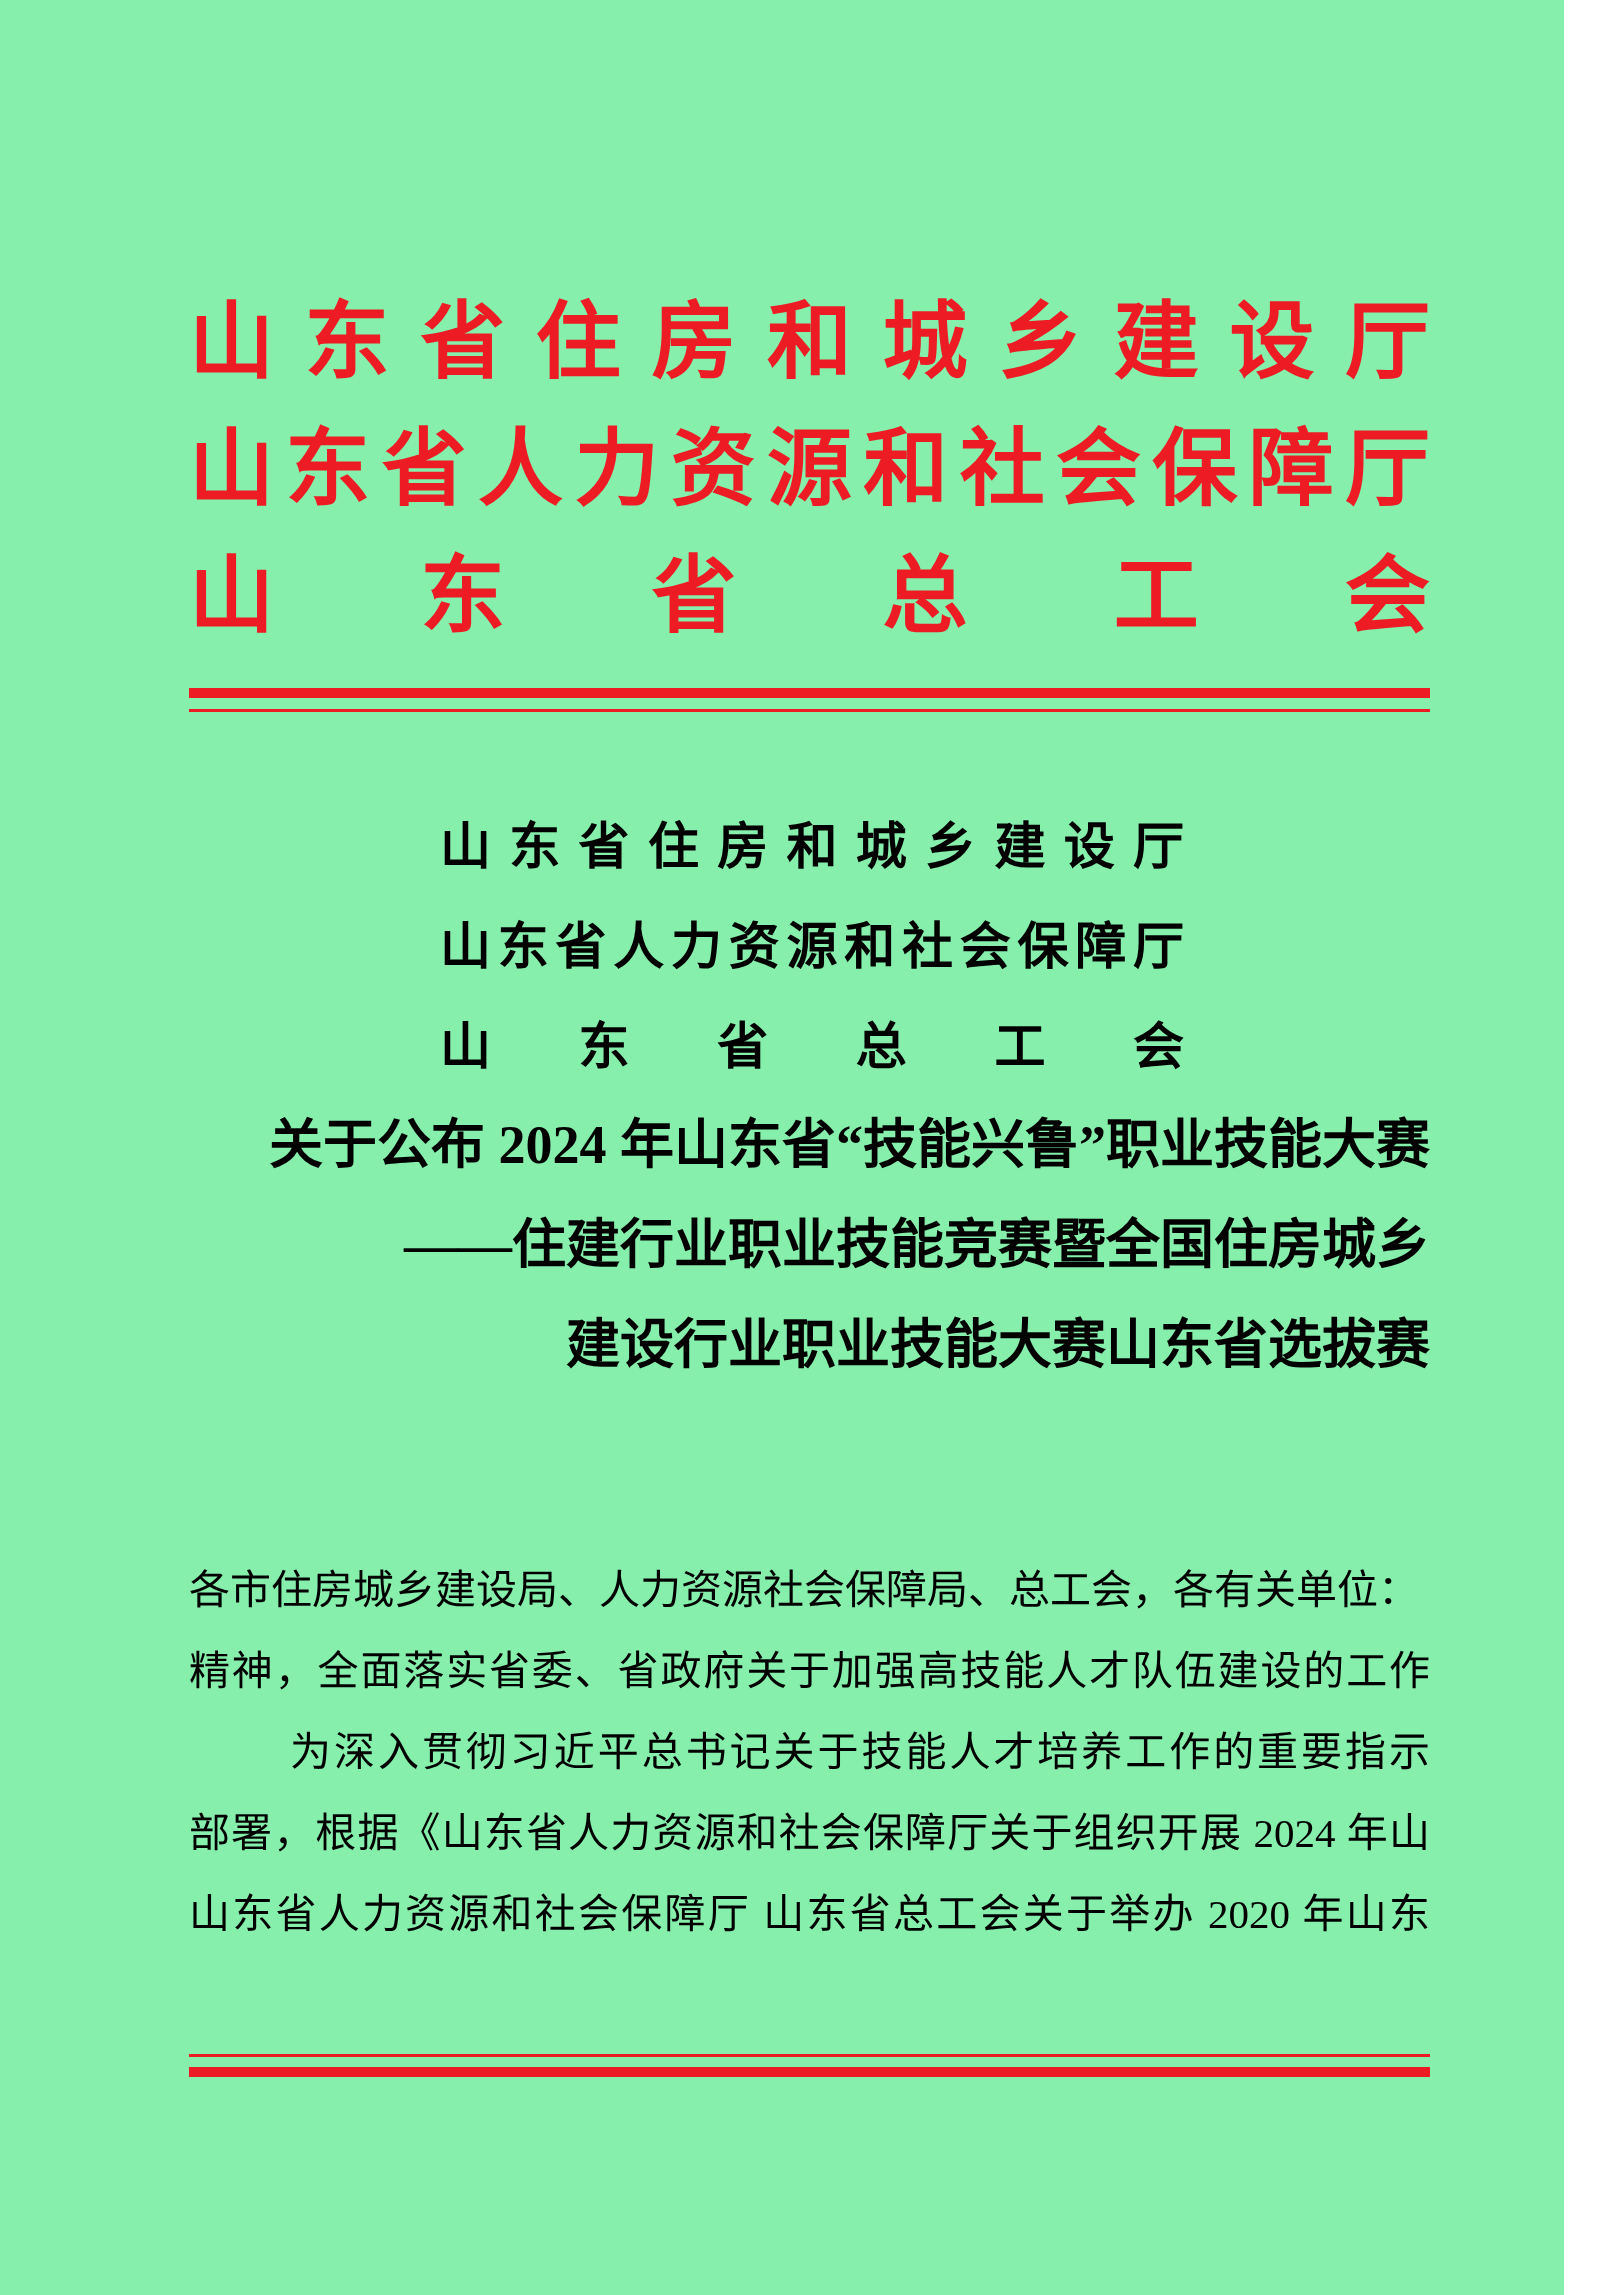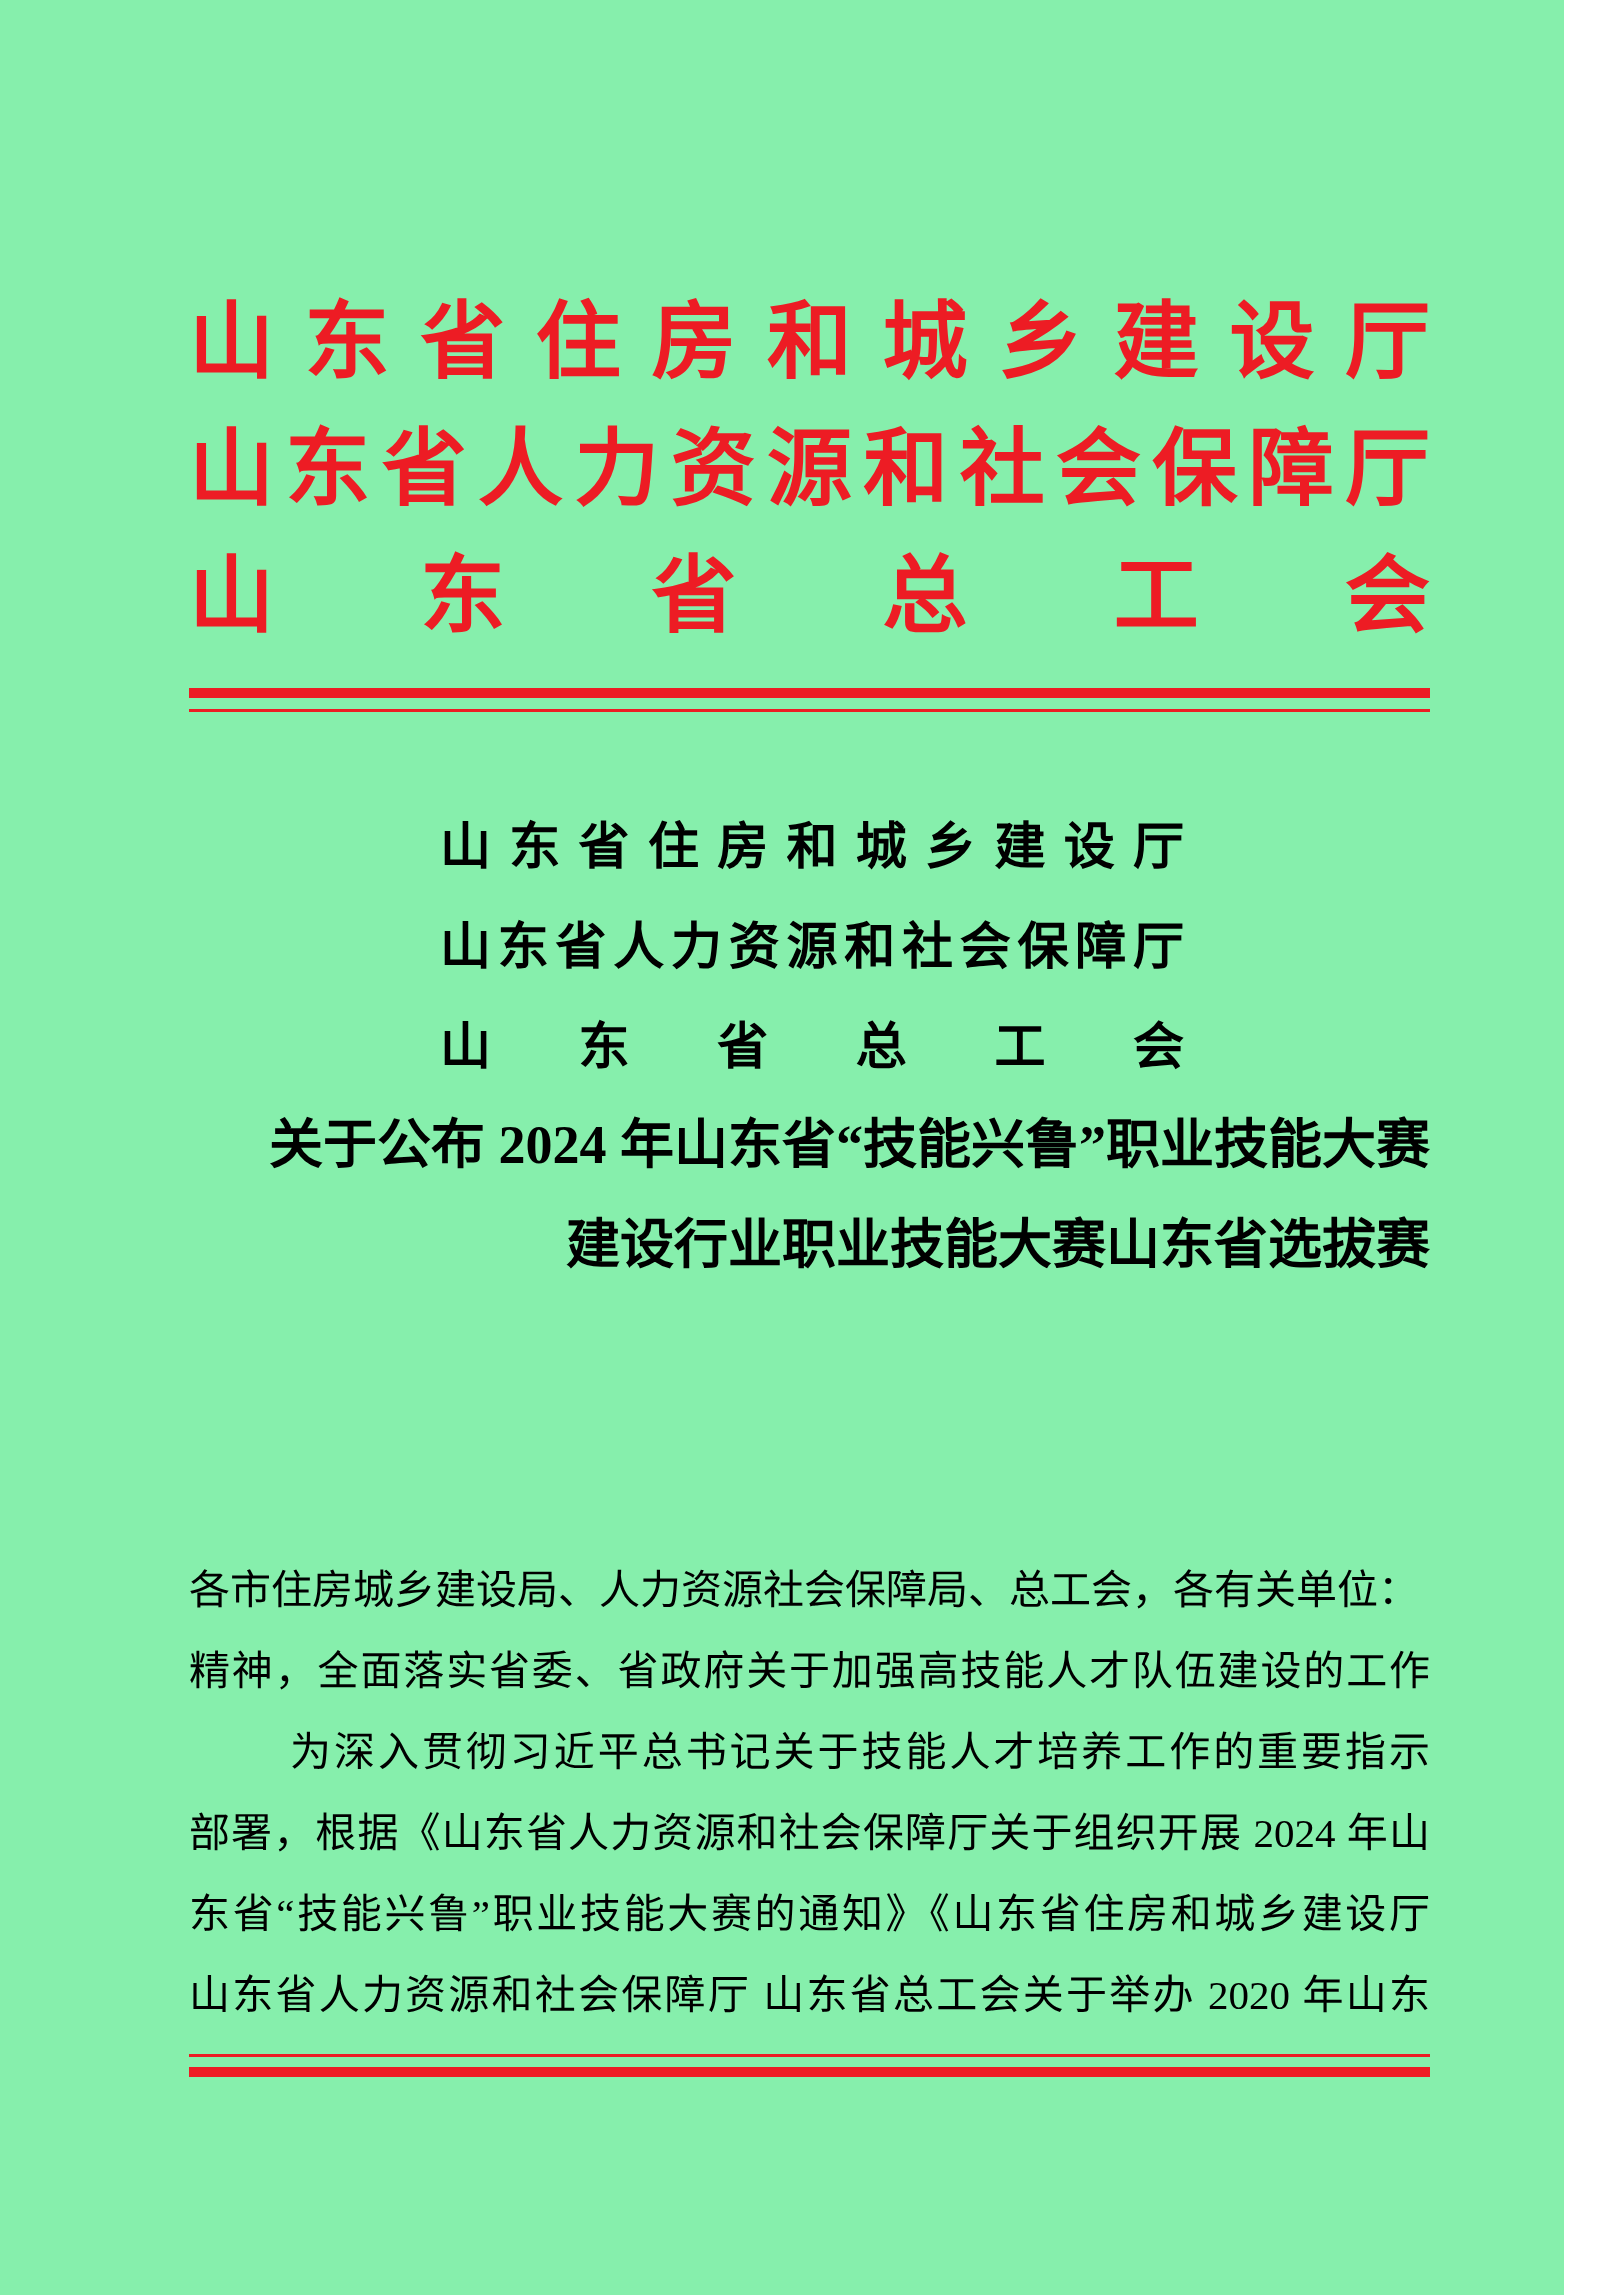--- a/index.html
+++ b/index.html
@@ -119,29 +119,29 @@
   <div class="rule rule-top-thin"></div>
 
   <div class="org-block">
     <div class="org-line">山东省住房和城乡建设厅</div>
     <div class="org-line">山东省人力资源和社会保障厅</div>
     <div class="org-line">山东省总工会</div>
   </div>
 
   <div class="title-block">
     <div class="title-line">关于公布 2024 年山东省“技能兴鲁”职业技能大赛</div>
+    <div class="title-line">——住建行业职业技能竞赛暨全国住房城乡</div>
     <div class="title-line">建设行业职业技能大赛山东省选拔赛</div>
   </div>
 
   <div class="body-block">
     <div class="body-line">各市住房城乡建设局、人力资源社会保障局、总工会，各有关单位：</div>
     <div class="body-line justified">精神，全面落实省委、省政府关于加强高技能人才队伍建设的工作</div>
     <div class="body-line justified indent-first">为深入贯彻习近平总书记关于技能人才培养工作的重要指示</div>
     <div class="body-line justified">部署，根据《山东省人力资源和社会保障厅关于组织开展 2024 年山</div>
-    <div class="body-line justified">东省“技能兴鲁”职业技能大赛的通知》《山东省住房和城乡建设厅</div>
     <div class="body-line justified">山东省人力资源和社会保障厅 山东省总工会关于举办 2020 年山东</div>
   </div>
 
   <div class="rule rule-bottom-thin"></div>
   <div class="rule rule-bottom-thick"></div>
 
 </div>
 
 
 </body></html>

